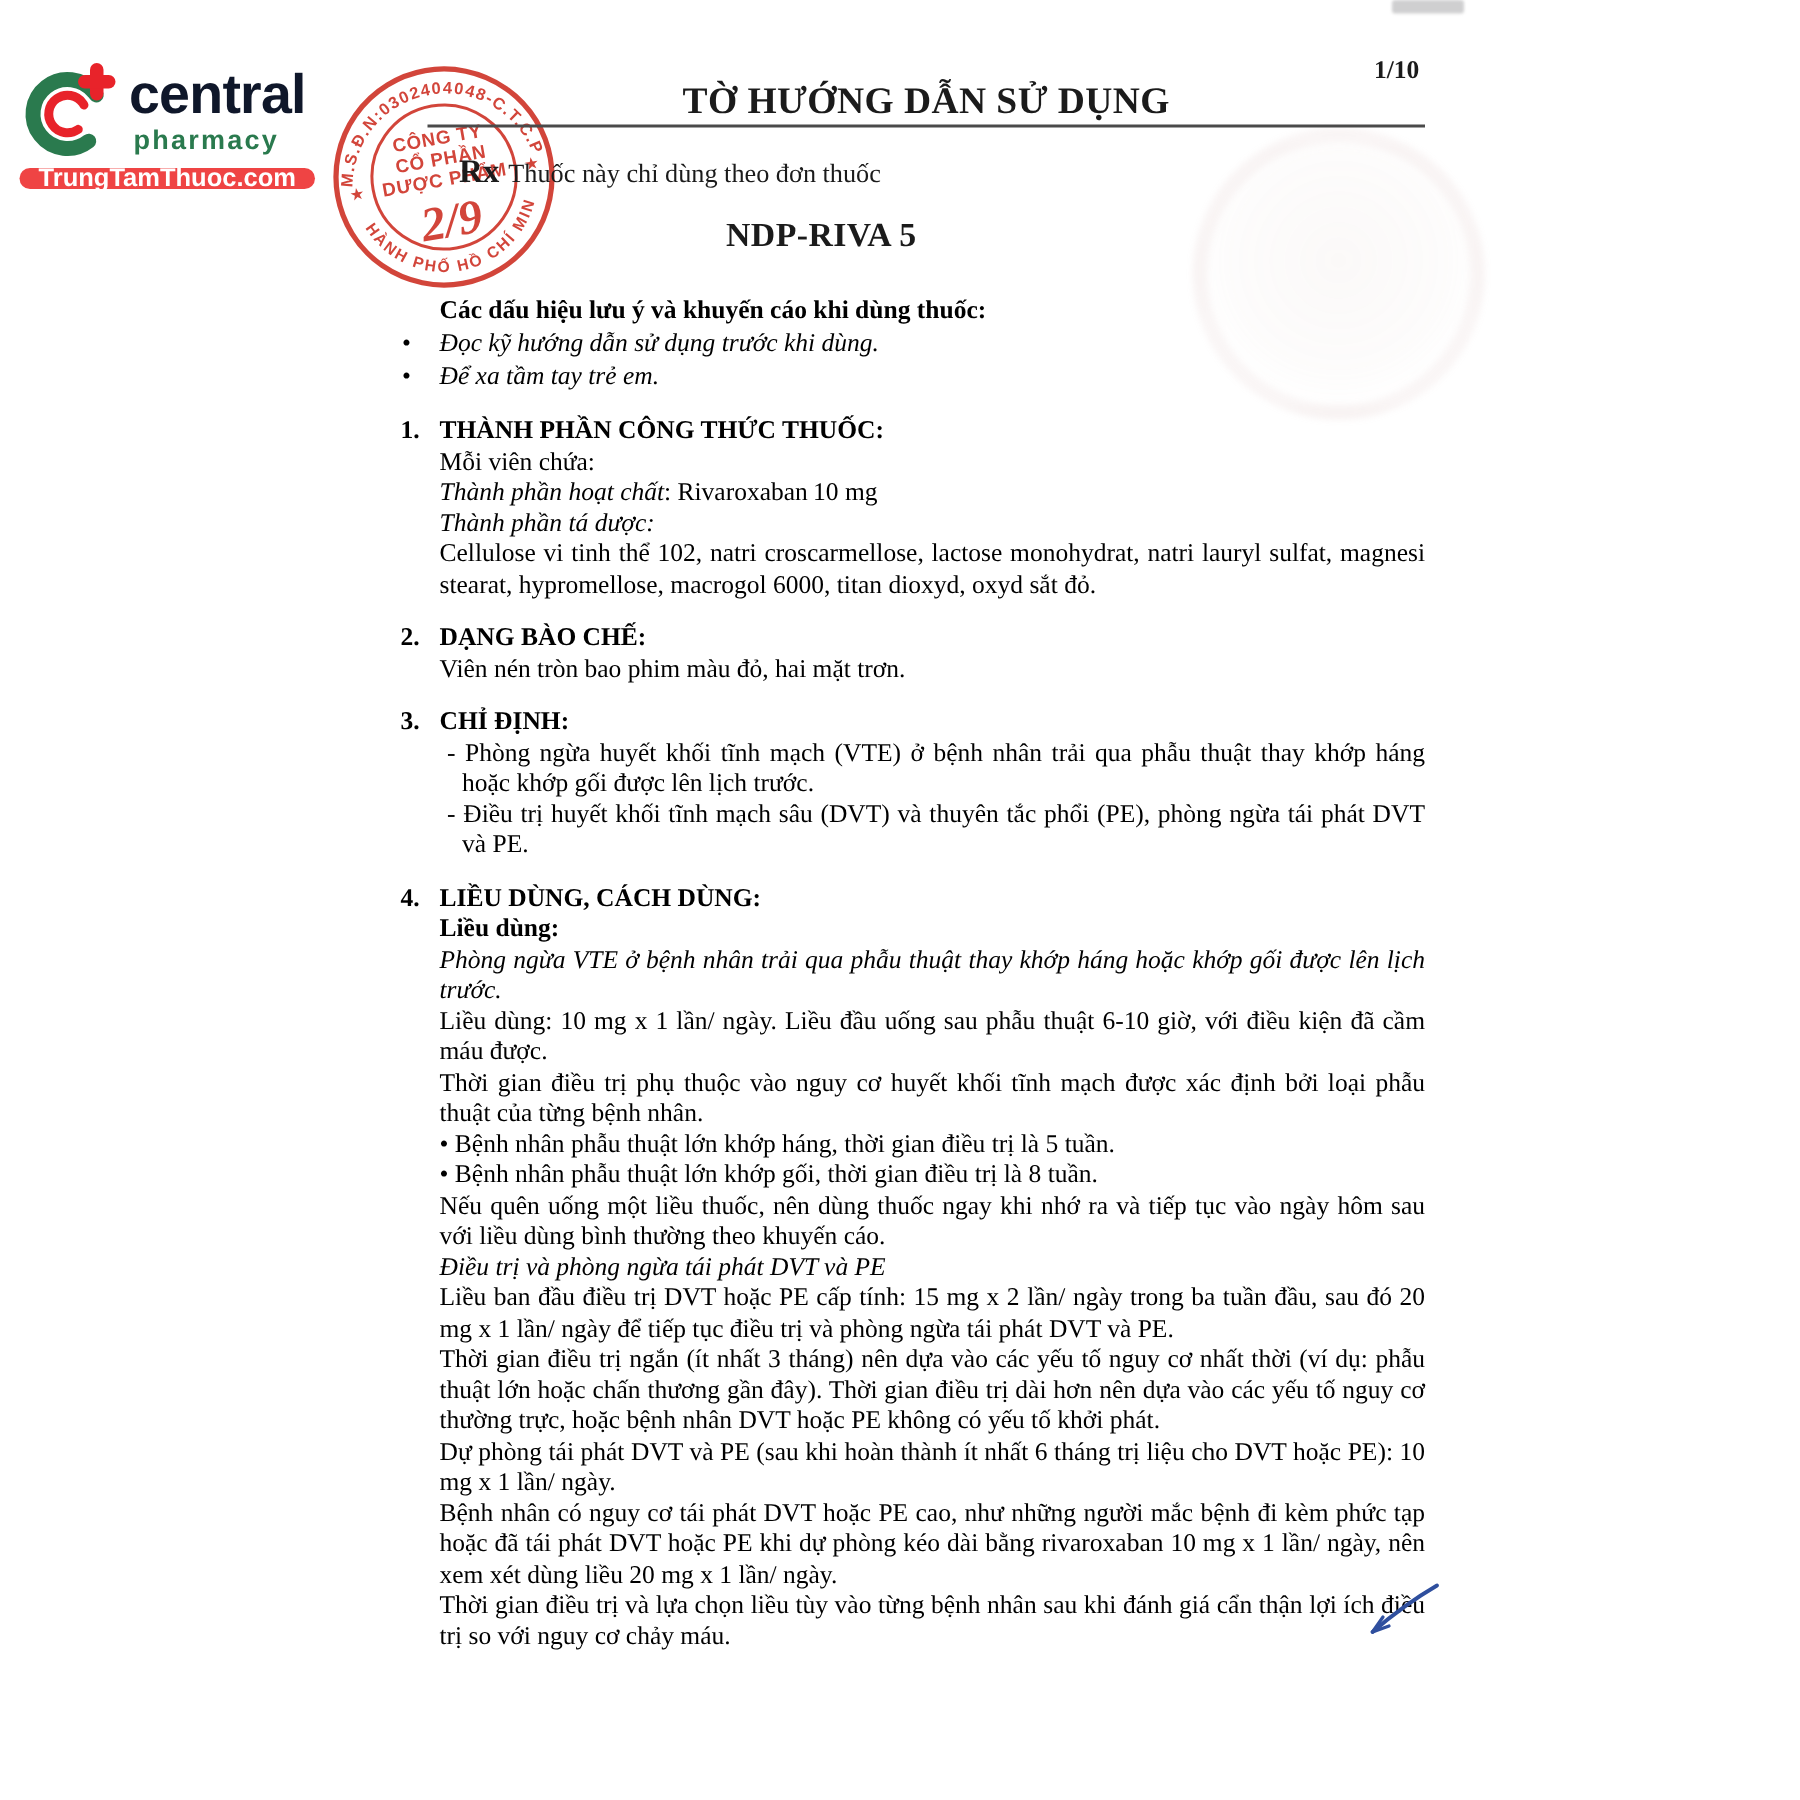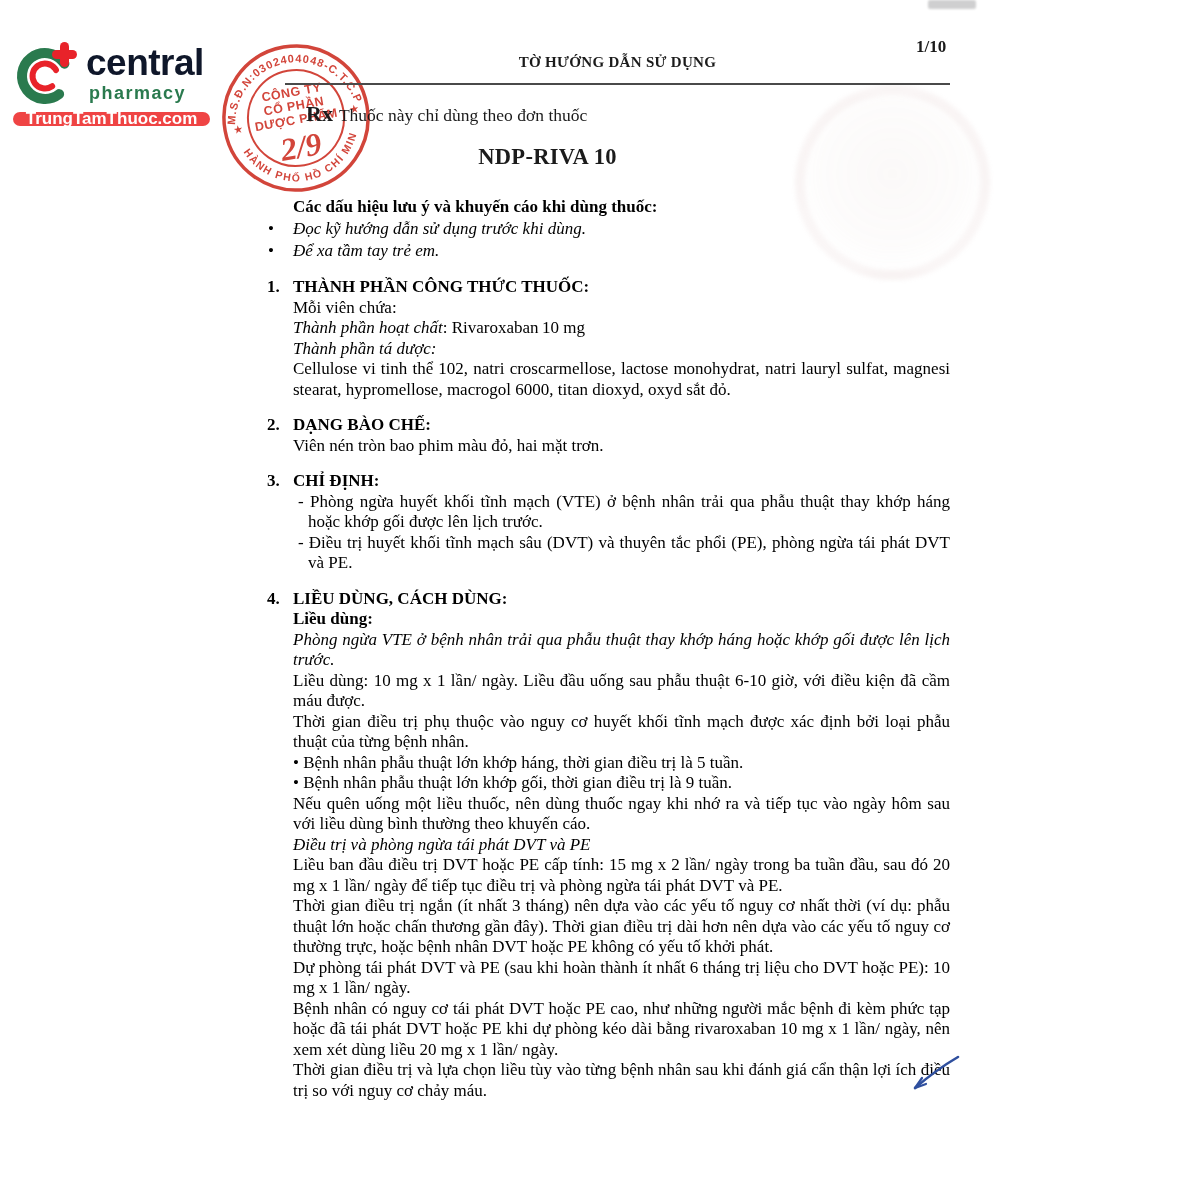--- a/index.html
+++ b/index.html
@@ -17,21 +17,21 @@
   .site-pill { position:absolute; left:1px; top:74px; width:197px; height:14px; background:#ef4444;
            border-radius:14px; display:flex; align-items:center; justify-content:center;
            font-family:"Liberation Sans","DejaVu Sans",sans-serif; font-weight:bold; font-size:17px; color:#ffffff; }
 
   
   .stamp { position:absolute; left:218px; top:40px; width:156px; height:156px; opacity:0.93; }
 
   
   .page-number { position:absolute; left:916px; top:37px; font-weight:bold; font-size:17px; }
   .doc-title { position:absolute; left:285px; top:54px; width:665px; text-align:center;
-               font-weight:bold; font-size:15px; letter-spacing:0.3px; }
+               font-weight:bold; font-size:25px; letter-spacing:0.3px; }
   .title-rule { position:absolute; left:285px; top:83px; width:665px; height:2px; background:#4a4a4a; }
   .rx-line { position:absolute; left:306px; top:101px; display:flex; align-items:baseline; }
   .rx-glyph { font-weight:bold; font-size:22px; margin-right:6px; }
   .rx-note { font-size:17.5px; }
   .product-name { position:absolute; left:285px; top:144px; width:525px; text-align:center;
                   font-weight:bold; font-size:22.5px; letter-spacing:0.3px; }
 
   
   .corner-smudge { position:absolute; left:928px; top:0; width:48px; height:9px; background:#a9a9ab;
                    opacity:0.55; filter:blur(1px); border-radius:2px; }
@@ -107,21 +107,21 @@
   <div class="corner-smudge"></div>
   <div class="bleed-watermark"></div>
 
   <div class="page-number">1/10</div>
   <div class="doc-title">TỜ HƯỚNG DẪN SỬ DỤNG</div>
   <div class="title-rule"></div>
   <div class="rx-line">
     <span class="rx-glyph">Rx</span>
     <span class="rx-note">Thuốc này chỉ dùng theo đơn thuốc</span>
   </div>
-  <div class="product-name">NDP-RIVA 10</div>
+  <div class="product-name">NDP-RIVA 5</div>
 
   <div class="doc">
 
     <div class="notice">
       <div class="notice-heading">Các dấu hiệu lưu ý và khuyến cáo khi dùng thuốc:</div>
       <div class="notice-item">
         <span class="marker">•</span>
         <span>Đọc kỹ hướng dẫn sử dụng trước khi dùng.</span>
       </div>
       <div class="notice-item">
@@ -164,21 +164,21 @@
     <div class="section">
       <div class="sec-title">
         <span class="sec-num">4.</span>
         <span>LIỀU DÙNG, CÁCH DÙNG:</span>
       </div>
       <div class="para noj" style="font-weight:bold">Liều dùng:</div>
       <div class="para italic">Phòng ngừa VTE ở bệnh nhân trải qua phẫu thuật thay khớp háng hoặc khớp gối được lên lịch trước.</div>
       <div class="para">Liều dùng: 10 mg x 1 lần/ ngày. Liều đầu uống sau phẫu thuật 6-10 giờ, với điều kiện đã cầm máu được.</div>
       <div class="para">Thời gian điều trị phụ thuộc vào nguy cơ huyết khối tĩnh mạch được xác định bởi loại phẫu thuật của từng bệnh nhân.</div>
       <div class="para noj">• Bệnh nhân phẫu thuật lớn khớp háng, thời gian điều trị là 5 tuần.</div>
-      <div class="para noj">• Bệnh nhân phẫu thuật lớn khớp gối, thời gian điều trị là 9 tuần.</div>
+      <div class="para noj">• Bệnh nhân phẫu thuật lớn khớp gối, thời gian điều trị là 8 tuần.</div>
       <div class="para">Nếu quên uống một liều thuốc, nên dùng thuốc ngay khi nhớ ra và tiếp tục vào ngày hôm sau với liều dùng bình thường theo khuyến cáo.</div>
       <div class="para noj italic">Điều trị và phòng ngừa tái phát DVT và PE</div>
       <div class="para">Liều ban đầu điều trị DVT hoặc PE cấp tính: 15 mg x 2 lần/ ngày trong ba tuần đầu, sau đó 20 mg x 1 lần/ ngày để tiếp tục điều trị và phòng ngừa tái phát DVT và PE.</div>
       <div class="para">Thời gian điều trị ngắn (ít nhất 3 tháng) nên dựa vào các yếu tố nguy cơ nhất thời (ví dụ: phẫu thuật lớn hoặc chấn thương gần đây). Thời gian điều trị dài hơn nên dựa vào các yếu tố nguy cơ thường trực, hoặc bệnh nhân DVT hoặc PE không có yếu tố khởi phát.</div>
       <div class="para">Dự phòng tái phát DVT và PE (sau khi hoàn thành ít nhất 6 tháng trị liệu cho DVT hoặc PE): 10 mg x 1 lần/ ngày.</div>
       <div class="para">Bệnh nhân có nguy cơ tái phát DVT hoặc PE cao, như những người mắc bệnh đi kèm phức tạp hoặc đã tái phát DVT hoặc PE khi dự phòng kéo dài bằng rivaroxaban 10 mg x 1 lần/ ngày, nên xem xét dùng liều 20 mg x 1 lần/ ngày.</div>
       <div class="para">Thời gian điều trị và lựa chọn liều tùy vào từng bệnh nhân sau khi đánh giá cẩn thận lợi ích điều trị so với nguy cơ chảy máu.</div>
     </div>
   </div>
 

